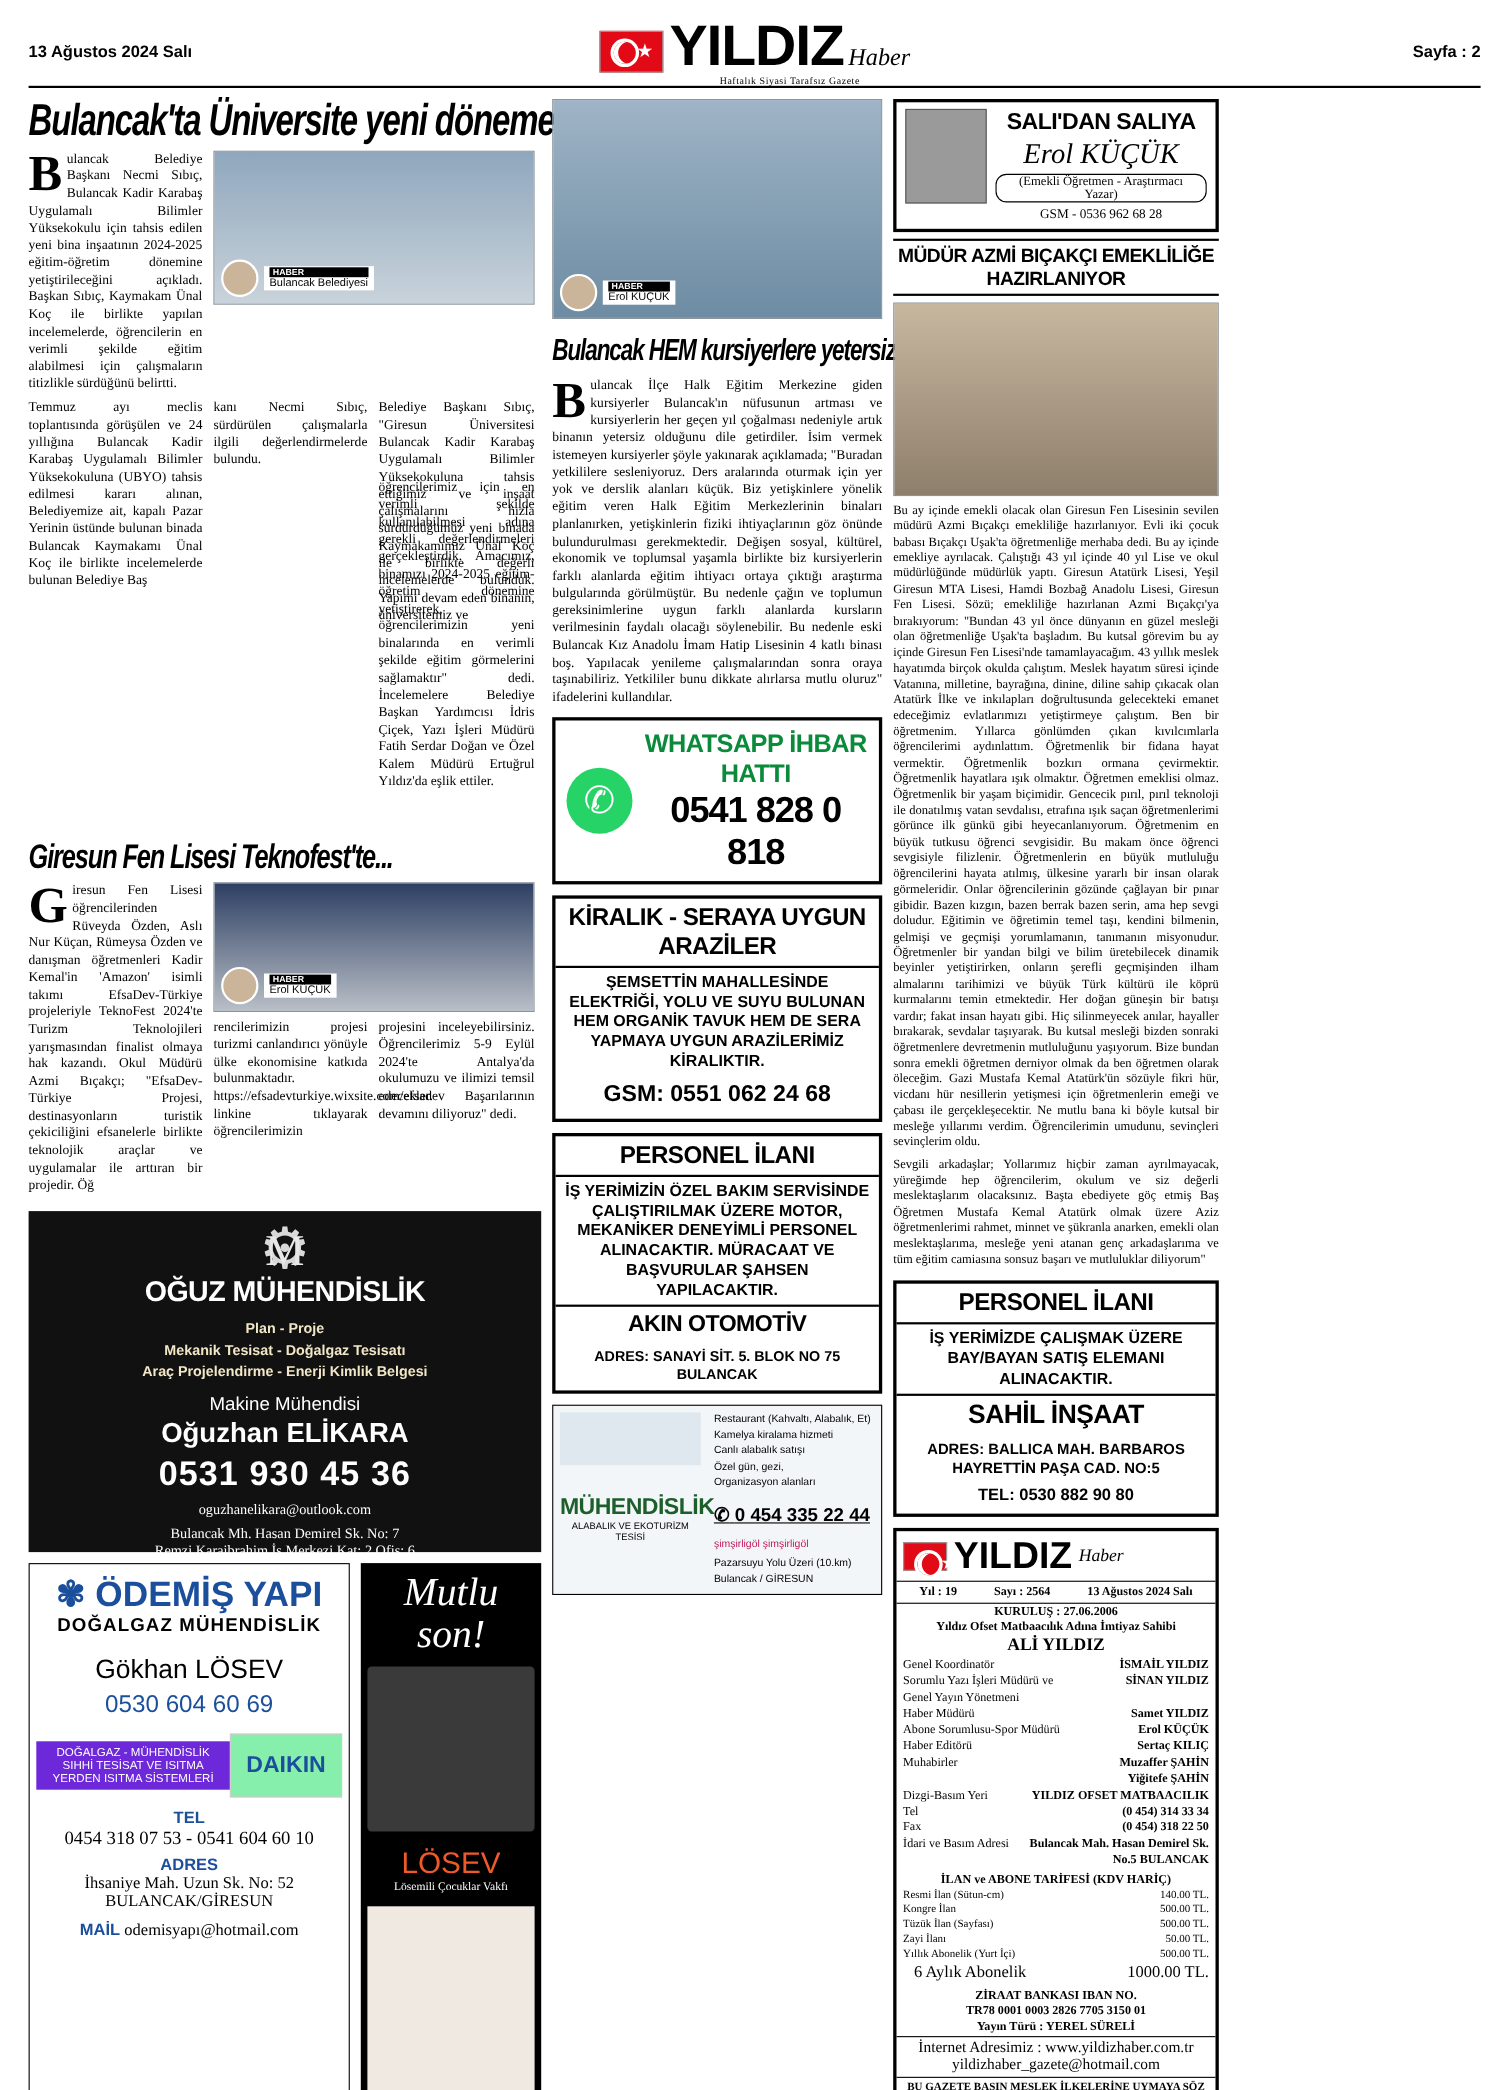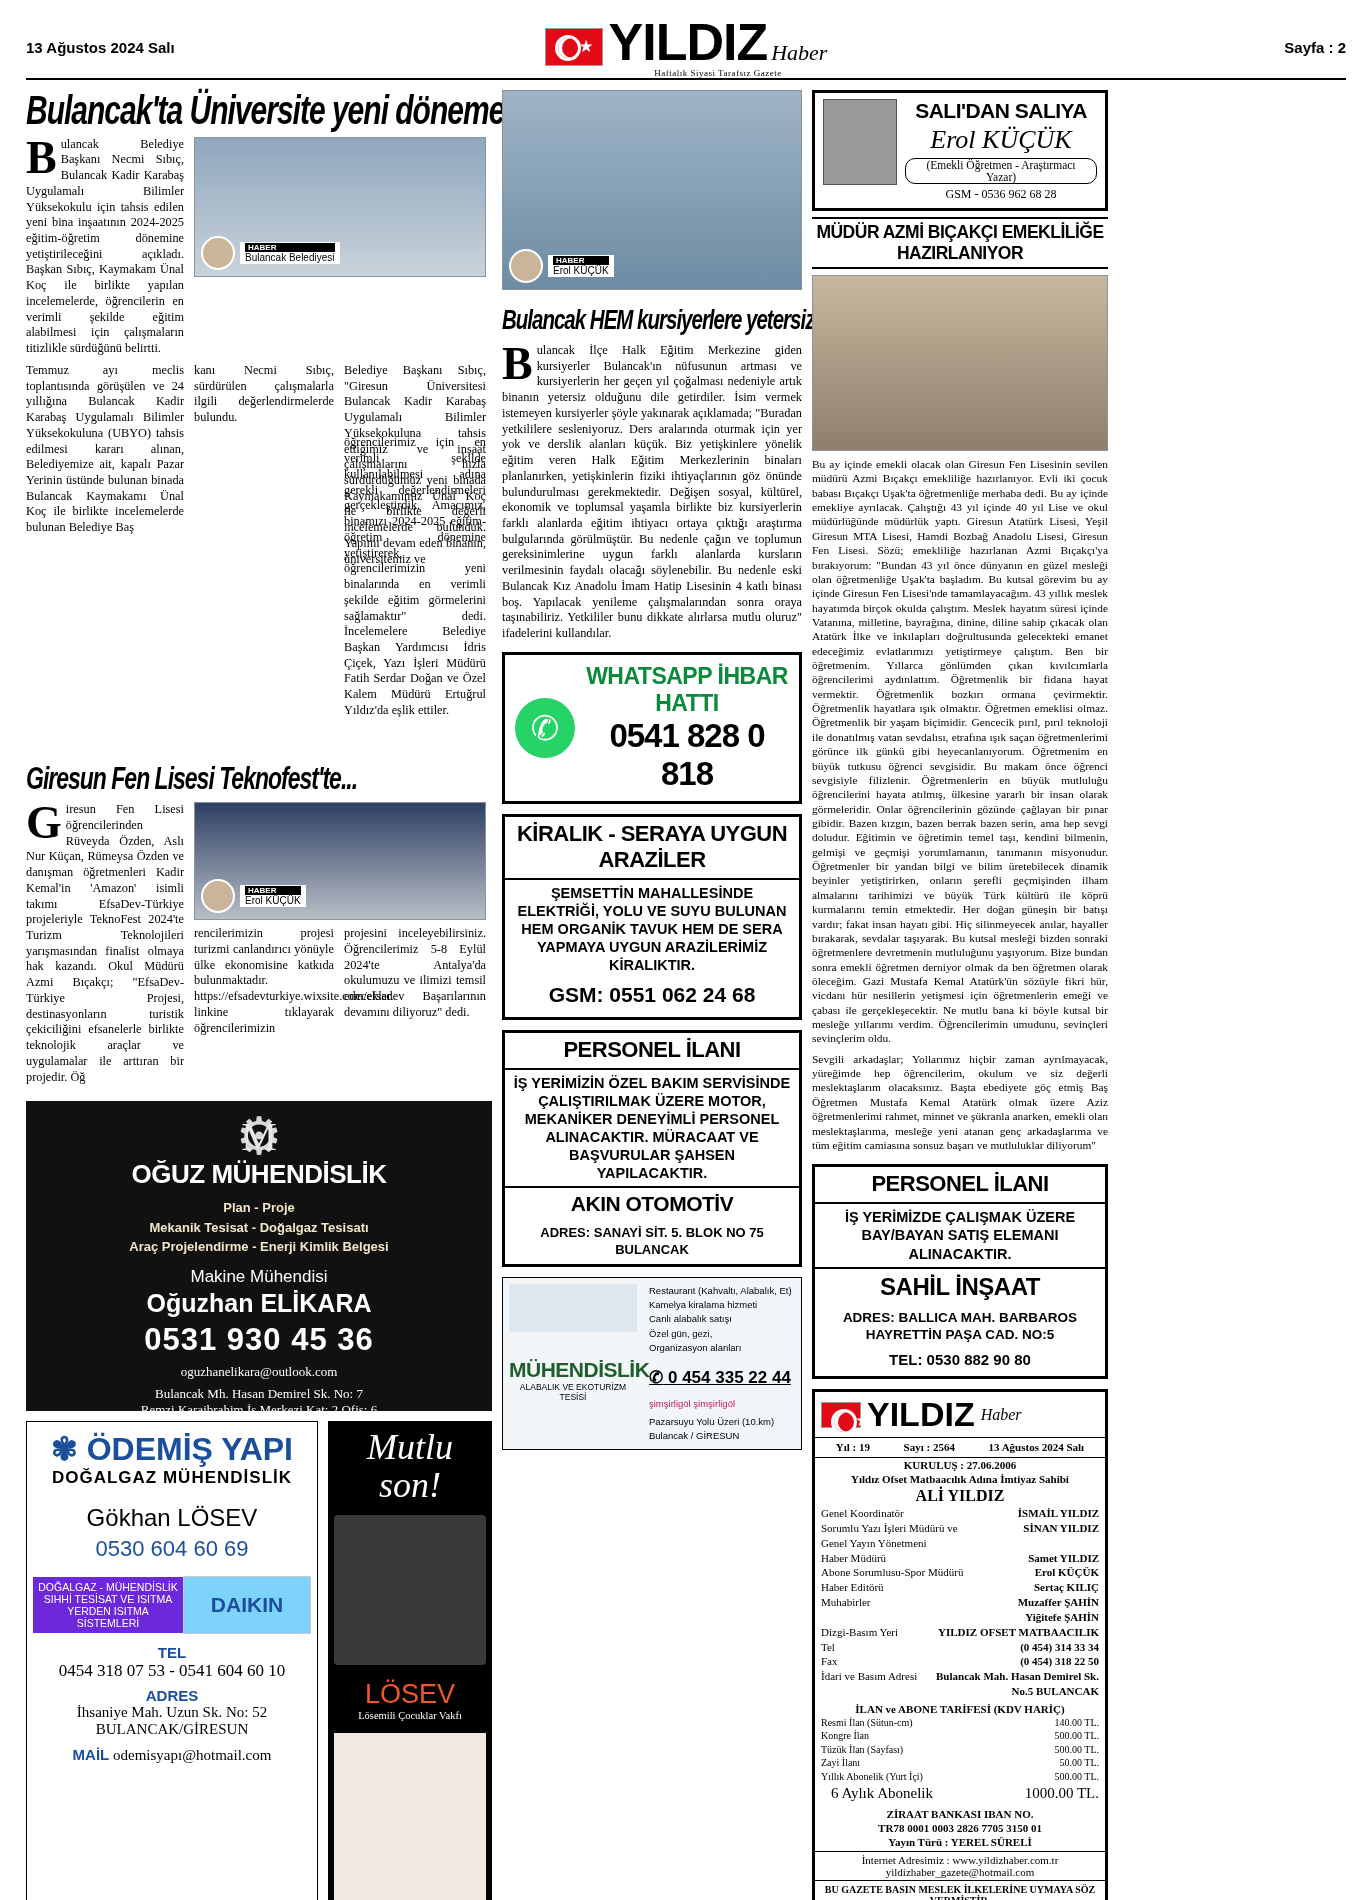--- a/index.html
+++ b/index.html
@@ -189,21 +189,21 @@
         <div class="body-text dropcap" style="width:158px;">Giresun Fen Lisesi öğrencilerinden Rüveyda Özden, Aslı Nur Küçan, Rümeysa Özden ve danışman öğretmenleri Kadir Kemal'in 'Amazon' isimli takımı EfsaDev-Türkiye projeleriyle TeknoFest 2024'te Turizm Teknolojileri yarışmasından finalist olmaya hak kazandı. Okul Müdürü Azmi Bıçakçı; "EfsaDev-Türkiye Projesi, destinasyonların turistik çekiciliğini efsanelerle birlikte teknolojik araçlar ve uygulamalar ile arttıran bir projedir. Öğ</div>
         <div style="width:292px;">
           <div class="photo" style="height:118px;background:linear-gradient(#2d3f63,#b9bfc7);">
             <div class="byline">
               <div class="av"></div>
               <div class="tx"><b>HABER</b><span>Erol KÜÇÜK</span></div>
             </div>
           </div>
           <div style="display:flex;gap:10px;margin-top:6px;">
             <div class="body-text" style="width:140px;">rencilerimizin projesi turizmi canlandırıcı yönüyle ülke ekonomisine katkıda bulunmaktadır. https://efsadevturkiye.wixsite.com/efsadev linkine tıklayarak öğrencilerimizin</div>
-            <div class="body-text" style="width:142px;">projesini inceleyebilirsiniz. Öğrencilerimiz 5-8 Eylül 2024'te Antalya'da okulumuzu ve ilimizi temsil edecekler. Başarılarının devamını diliyoruz" dedi.</div>
+            <div class="body-text" style="width:142px;">projesini inceleyebilirsiniz. Öğrencilerimiz 5-9 Eylül 2024'te Antalya'da okulumuzu ve ilimizi temsil edecekler. Başarılarının devamını diliyoruz" dedi.</div>
           </div>
         </div>
       </div>
 
       <div class="blackad" style="margin-top:16px;height:310px;">
         <div class="logo-cog">⚙</div>
         <div style="font-family:'Liberation Serif',serif;font-size:40px;line-height:.9;margin-top:-44px;color:#e8e8e8;">M</div>
         <h4>OĞUZ MÜHENDİSLİK</h4>
         <div class="svc" style="white-space:pre-line;">Plan - Proje
 Mekanik Tesisat - Doğalgaz Tesisatı
@@ -224,21 +224,21 @@
             <span style="color:#1b4f9c;">✾</span>
             <span>ÖDEMİŞ YAPI</span>
           </div>
           <div style="font-family:'Liberation Sans',sans-serif;font-weight:bold;font-size:17px;letter-spacing:1px;">DOĞALGAZ MÜHENDİSLİK</div>
           <div style="font-family:'Liberation Sans',sans-serif;font-size:24px;margin-top:16px;">Gökhan LÖSEV</div>
           <div style="font-family:'Liberation Sans',sans-serif;font-size:22px;color:#1b4f9c;margin-top:4px;">0530  604 60 69</div>
           <div style="display:flex;align-items:center;margin-top:14px;">
             <div style="flex:1;background:#6d28d9;color:#fff;font-family:'Liberation Sans',sans-serif;font-weight:normal;font-size:10.5px;white-space:pre-line;padding:4px;text-align:center;">DOĞALGAZ - MÜHENDİSLİK
 SIHHİ TESİSAT VE ISITMA
 YERDEN ISITMA SİSTEMLERİ</div>
-            <div style="width:128px;background:#7dd3fc;border:1px solid #ccc;color:#1b4f9c;font-family:'Liberation Sans',sans-serif;font-weight:bold;font-size:21px;padding:16px 0;">DAIKIN</div>
+            <div style="width:102px;background:#86efac;border:1px solid #ccc;color:#1b4f9c;font-family:'Liberation Sans',sans-serif;font-weight:bold;font-size:21px;padding:16px 0;">DAIKIN</div>
           </div>
           <div style="color:#1b4f9c;font-family:'Liberation Sans',sans-serif;font-weight:bold;font-size:15px;margin-top:10px;">TEL</div>
           <div style="font-family:'Liberation Serif',serif;font-size:17px;">0454 318 07 53 - 0541 604 60 10</div>
           <div style="color:#1b4f9c;font-family:'Liberation Sans',sans-serif;font-weight:bold;font-size:15px;margin-top:6px;">ADRES</div>
           <div style="font-family:'Liberation Serif',serif;font-size:15px;white-space:pre-line;">İhsaniye Mah. Uzun Sk. No: 52
 BULANCAK/GİRESUN</div>
           <div style="margin-top:8px;font-size:15px;">
             <span style="color:#1b4f9c;font-family:'Liberation Sans',sans-serif;font-weight:bold;">MAİL</span>
             <span>odemisyapı@hotmail.com</span>
           </div>
@@ -430,21 +430,21 @@
           </div>
         <div class="row" style="font-size:15px;padding-left:16px;">
             <span>6 Aylık Abonelik</span>
             <span>1000.00 TL.</span>
           </div>
 
         <div class="ctr" style="margin-top:3px;">ZİRAAT BANKASI IBAN NO.</div>
         <div class="ctr">TR78 0001 0003 2826 7705 3150 01</div>
         <div class="ctr">Yayın Türü : YEREL SÜRELİ</div>
         <div class="rule"></div>
-        <div style="font-size:11px;text-align:center;padding:0 3px;">İnternet Adresimiz : www.yildizhaber.com.tr  yildizhaber_gazete@hotmail.com</div>
+        <div style="font-size:14px;text-align:center;padding:0 3px;">İnternet Adresimiz : www.yildizhaber.com.tr  yildizhaber_gazete@hotmail.com</div>
         <div class="rule"></div>
         <div style="font-size:10px;text-align:center;font-weight:bold;padding:1px 3px;">BU GAZETE BASIN MESLEK İLKELERİNE UYMAYA SÖZ VERMİŞTİR.</div>
         <div class="rule"></div>
         <div style="font-size:8.5px;text-align:center;padding:1px 3px;">NOT : Gazetemizde yayınlanan köşe yazılarının sorumluluğu yazarlarına aittir.</div>
       </div>
     </div>
   </div>
 </div>
 
 </body></html>

